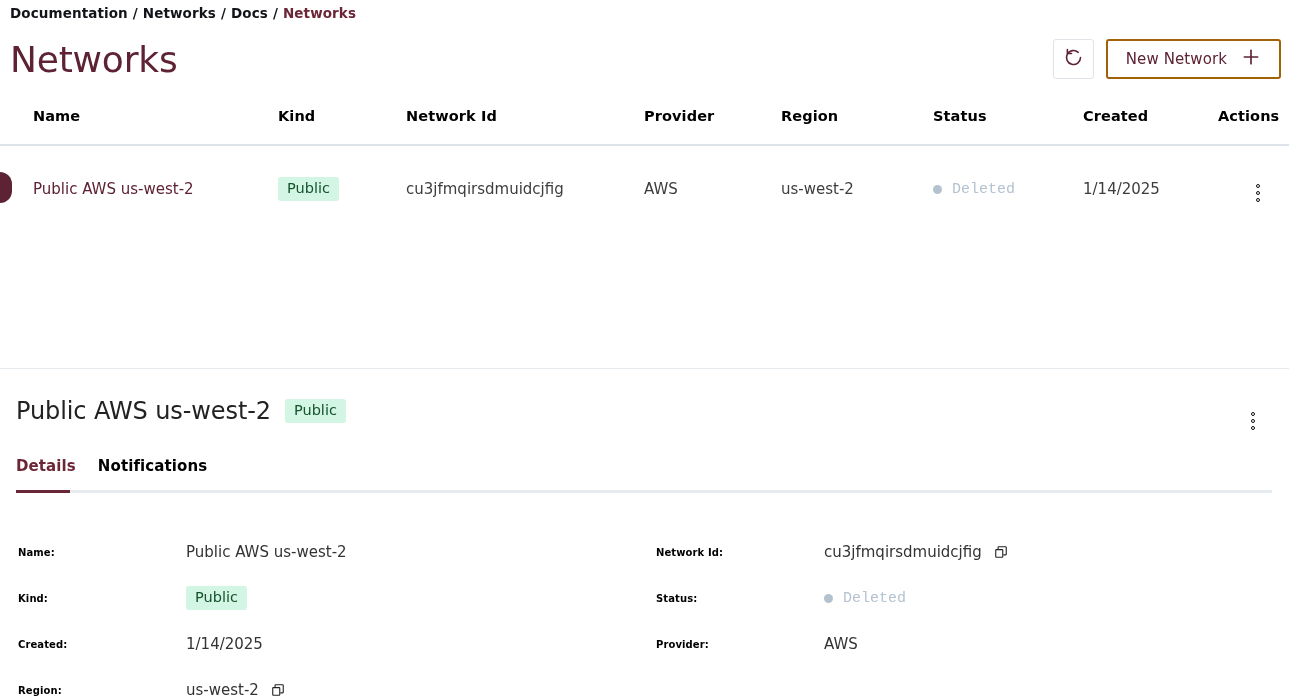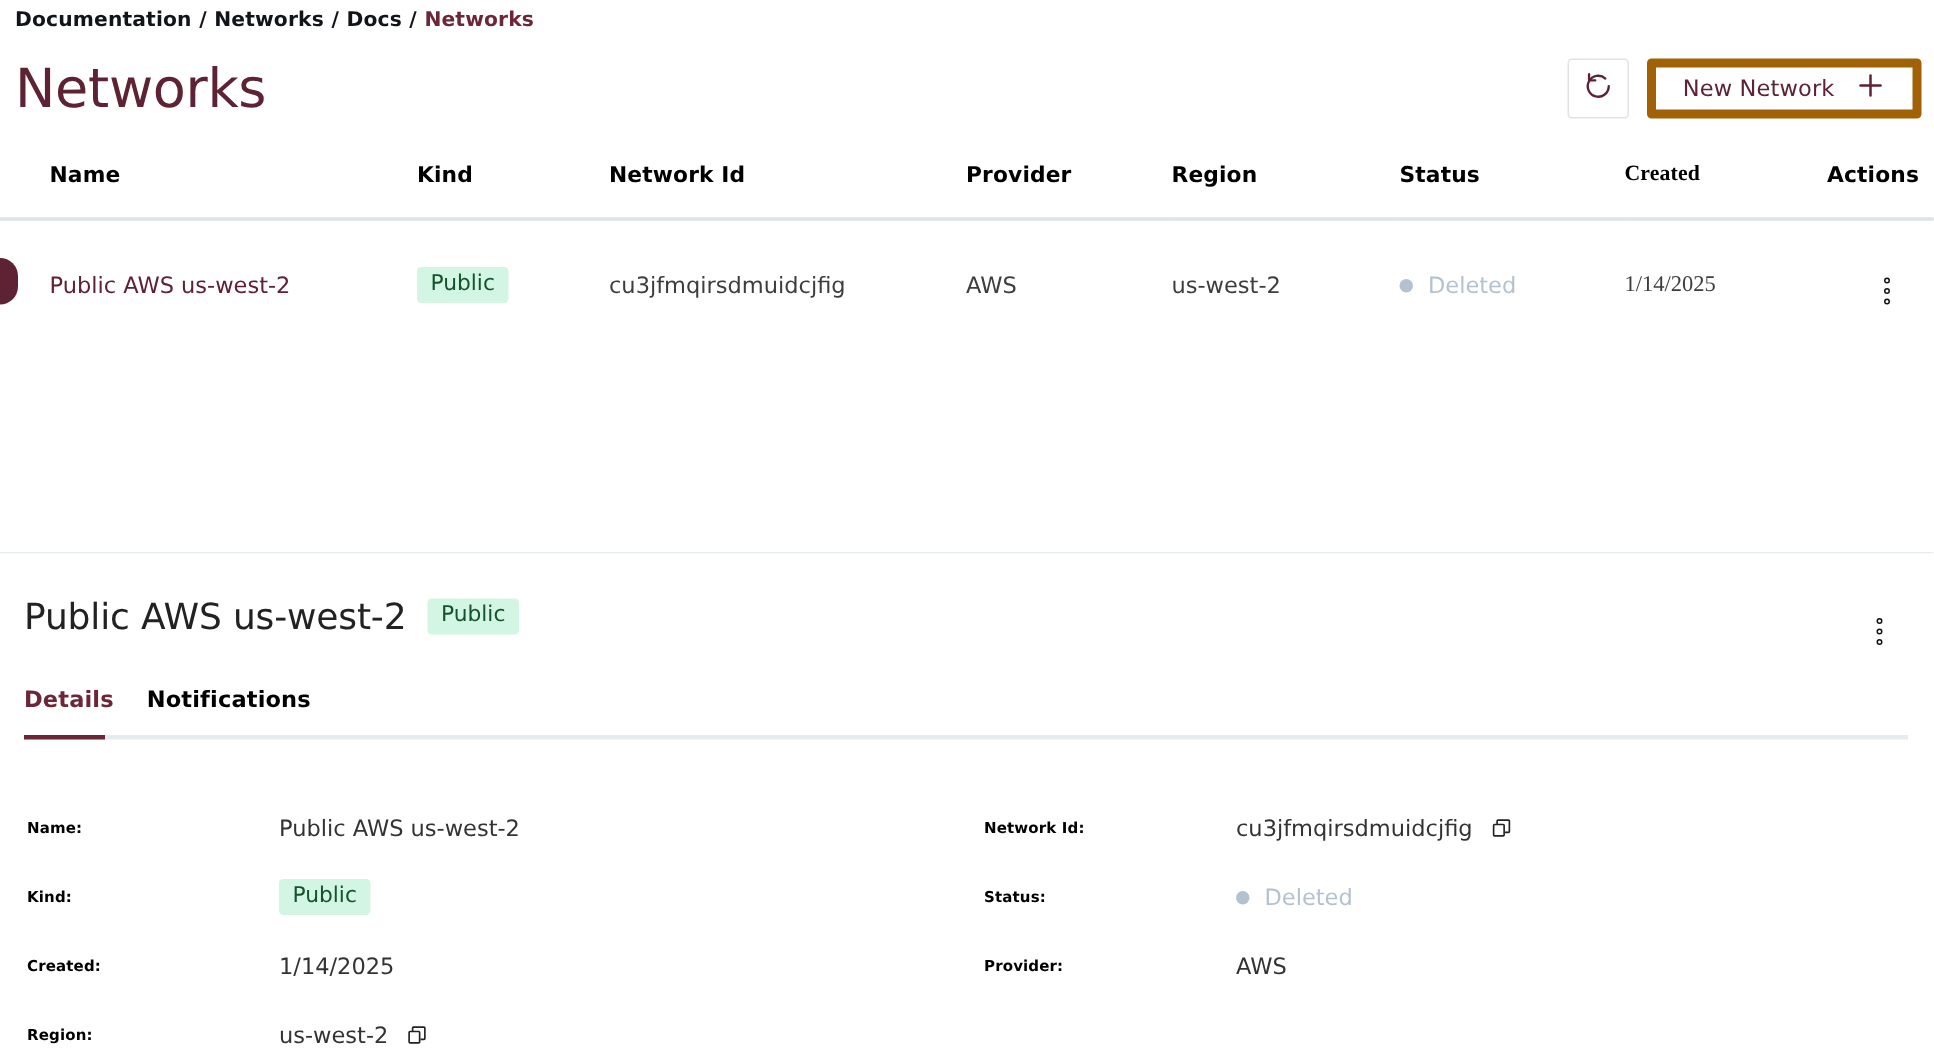--- a/index.html
+++ b/index.html
@@ -62,21 +62,21 @@
     border-radius: 3px;
     background: #fff;
     display: flex;
     align-items: center;
     justify-content: center;
     cursor: pointer;
     box-sizing: border-box;
   }
   .new-btn {
     height: 40px;
-    border: 6px solid #a16207;
+    border: 2px solid #a16207;
     border-radius: 3px;
     background: #fff;
     display: flex;
     align-items: center;
     gap: 14px;
     padding: 0 18px;
     cursor: pointer;
     box-sizing: border-box;
   }
   .new-btn .label {
@@ -115,21 +115,21 @@
     padding: 28px 0 0 0;
     vertical-align: middle;
     white-space: nowrap;
   }
   .col-name    { width: 245px; padding-left: 33px !important; }
   .col-kind    { width: 128px; }
   .col-netid   { width: 238px; }
   .col-prov    { width: 137px; }
   .col-region  { width: 152px; }
   .col-status  { width: 150px; }
-  .col-created { width: 135px; font-family: Liberation Serif, serif; }
+  .col-created { width: 135px; }
   .col-actions { width: 100px; }
 
   .row-link {
     color: #5d2233;
     cursor: pointer;
     font-size: 15px;
   }
   td.cell-netid, td.cell-prov, td.cell-region {
     color: #5d2233;
   }
@@ -155,20 +155,21 @@
     border-radius: 3px;
     line-height: 17px;
   }
 
   .status {
     display: inline-flex;
     align-items: center;
     gap: 10px;
     color: #b4c2d0;
     font-size: 15px;
+    font-family: Liberation Mono, monospace;
   }
   .status .dot {
     width: 9px;
     height: 9px;
     border-radius: 50%;
     background: #b4c2d0;
     display: inline-block;
   }
 
   .kebab {

